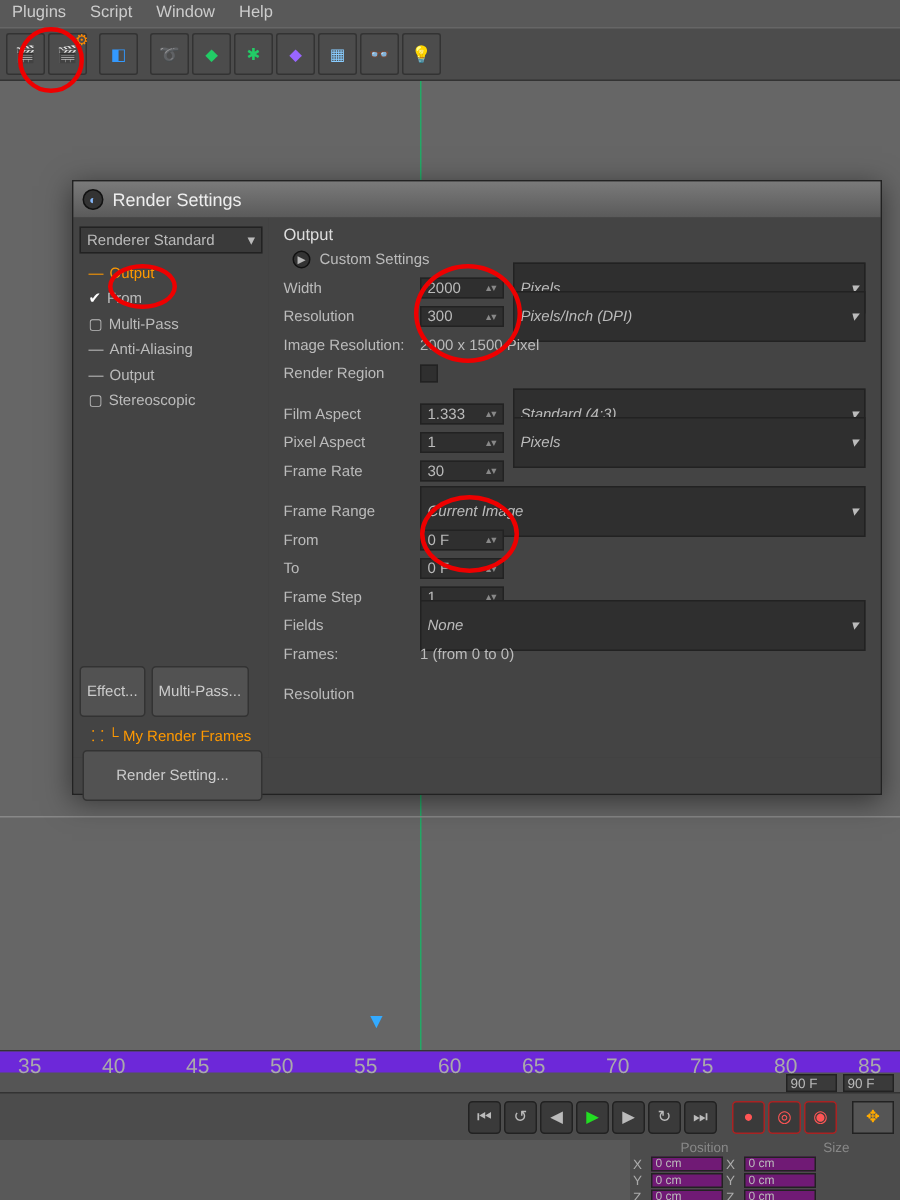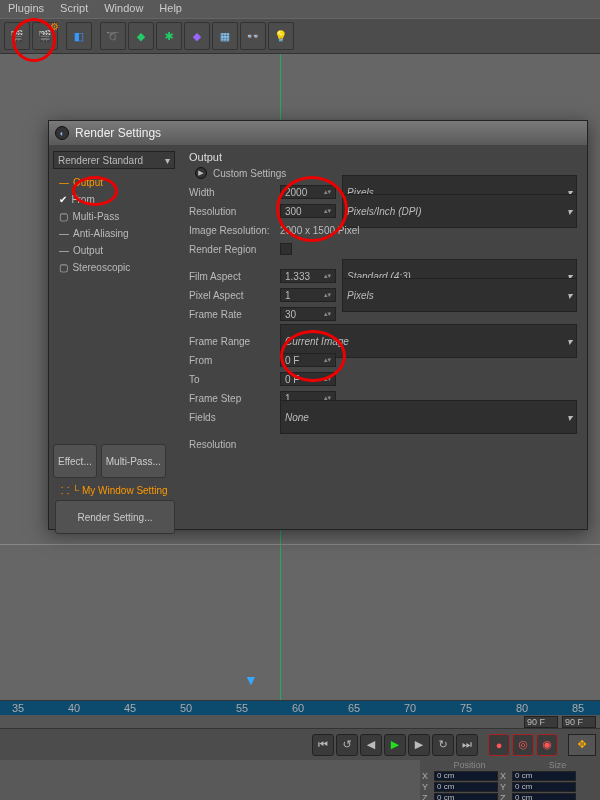--- a/index.html
+++ b/index.html
@@ -11,35 +11,35 @@
   .toolbar { height: 36px; background: #4c4c4c; display: flex; gap: 2px; padding: 2px 4px; align-items: center; border-top:1px solid #666; border-bottom:1px solid #333;}
   .tool-btn { width: 26px; height: 28px; background: #4c4c4c; border: 1px solid #333; border-radius:2px; display:flex; align-items:center; justify-content:center;}
   .divider { width: 4px; height: 28px; }
 
   .viewport { position: absolute; top: 54px; left:0; right:0; bottom: 100px; background: #666666; }
   .vp-axis-v { position:absolute; left: 280px; top: 0; bottom:0; width:1px; background:#2a6; }
   .vp-axis-h { position:absolute; left: 0; right:0; top: 490px; height:1px; background:#888; }
   .blue-marker { position:absolute; left:244px; top:618px; color:#3af; font-size:14px;}
 
   .timeline { position:absolute; bottom:72px; left:0; right:0; height:28px; background:#555; border-top:1px solid #333;}
-  .tl-ticks { height:14px; display:flex; font-size:11px; color:#aaa; position:relative; background:#0c4a6e;}
+  .tl-ticks { height:14px; display:flex; font-size:14px; color:#aaa; position:relative; background:#6d28d9;}
   .tl-ticks div { position:absolute; top:1px; }
   .tl-bar { height:14px; background:#555; display:flex; align-items:center; justify-content:flex-end; gap:4px; padding:0 4px;}
   .ff { width:34px; height:12px; background:#3a3a3a; border:1px solid #222; color:#bbb; font-size:9px; padding:0 2px;}
 
   .transport { position:absolute; bottom:40px; left:0; right:0; height:32px; background:#4c4c4c; display:flex; align-items:center; justify-content:flex-end; gap:2px; padding:0 4px; border-top:1px solid #333;}
   .tbtn{ width:22px; height:22px; background:#3a3a3a; border:1px solid #222; border-radius:3px; display:flex; align-items:center; justify-content:center; font-size:11px;}
   .rec-grp .tbtn { border-color:#a22; color:#f55;}
   .move-btn { width:28px; height:22px; background:#555; border:1px solid #222; display:flex;align-items:center;justify-content:center;}
 
   .coords { position:absolute; bottom:0; right:0; width:180px; height:40px; background:#4c4c4c; font-size:9px; color:#aaa; padding:0px 2px;}
   .coords-hdr { display:flex; justify-content:space-around; font-size:9px; color:#888;}
   .coord-row{ display:flex; gap:2px; align-items:center; height:11px;}
   .coord-row span.lbl{ width:10px;}
-  .cfld { width:64px; height:10px; background:#0f172a; border:1px solid #222; color:#bbb; font-size:8px; padding:0 2px;}
+  .cfld { width:48px; height:10px; background:#701a75; border:1px solid #222; color:#bbb; font-size:8px; padding:0 2px;}
 
   
   .dialog { position:absolute; left:48px; top:120px; width:540px; height:410px; background:#3f3f3f; border:1px solid #222; box-shadow:0 4px 18px rgba(0,0,0,.5);}
   .dlg-title { height:24px; background: linear-gradient(#7a7a7a,#5a5a5a); display:flex; align-items:center; gap:6px; padding:0 6px; font-size:12px; color:#eee;}
   .dlg-ico{ width:14px;height:14px;background:#333;border-radius:50%; border:1px solid #111; display:flex;align-items:center;justify-content:center;font-size:8px;color:#8bf;}
   .dlg-body{ display:flex; height:360px;}
   .dlg-left{ width:130px; background:#444; padding:6px 4px; display:flex; flex-direction:column; gap:1px;}
   .ddrop{ height:18px; background:#3a3a3a; border:1px solid #222; font-size:10px; color:#bbb; display:flex; align-items:center; padding:0 4px; margin-bottom:4px;}
   .tree-item{ height:16px; display:flex; align-items:center; gap:4px; padding-left:6px; font-size:10px; color:#bbb;}
   .tree-item.sel{ color:#f90; }
@@ -132,21 +132,21 @@
           <span>Output</span>
         </div>
       <div class="tree-item">
           <span>▢</span>
           <span>Stereoscopic</span>
         </div>
       <div class="btnrow">
         <div class="mini-btn">Effect...</div>
         <div class="mini-btn">Multi-Pass...</div>
       </div>
-      <div class="myrs">⸬ └ <span>My Window Setting</span></div>
+      <div class="myrs">⸬ └ <span>My Render Frames</span></div>
     </div>
 
     <div class="dlg-right">
       <div class="sec-title">Output</div>
       <div class="cust-row">
         <div class="play-ico">▶</div>
         <span>Custom Settings</span>
       </div>
       <div class="frow">
           <span class="flabel">Width</span>
@@ -236,20 +236,24 @@
             <span>1</span>
             <span class="spin">▴▾</span>
           </div>
         </div>
       <div class="frow">
           <span class="flabel">Fields</span>
         <div class="fselect" style="flex:1">
             <span>None</span>
             <span>▾</span>
           </div>
+        </div>
+      <div class="frow">
+          <span class="flabel">Frames:</span>
+        <span>1 (from 0 to 0)</span>
         </div>
       <div class="gap"></div>
       <div class="frow">
           <span class="flabel">Resolution</span>
         </div>
 
     </div>
   </div>
   <div class="dlg-bottom">
     <div class="mini-btn" style="width:120px">Render Setting...</div>

